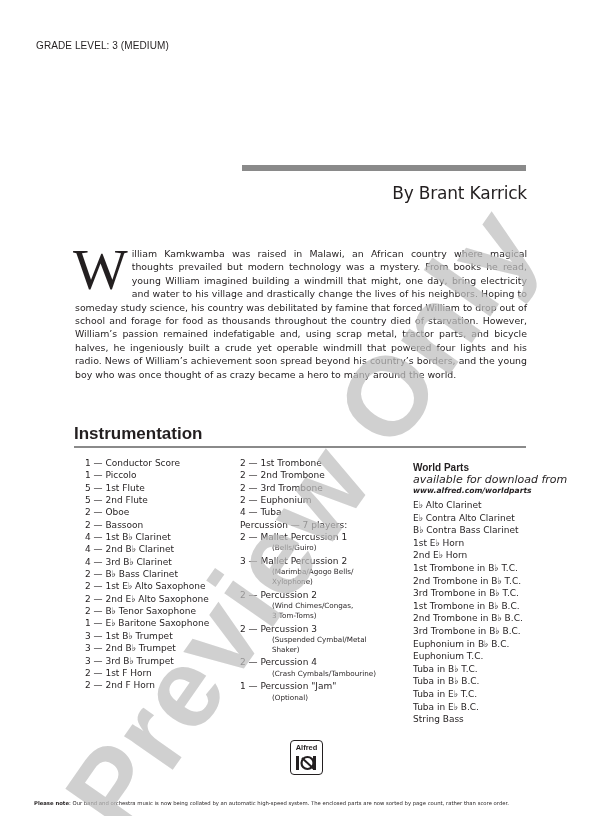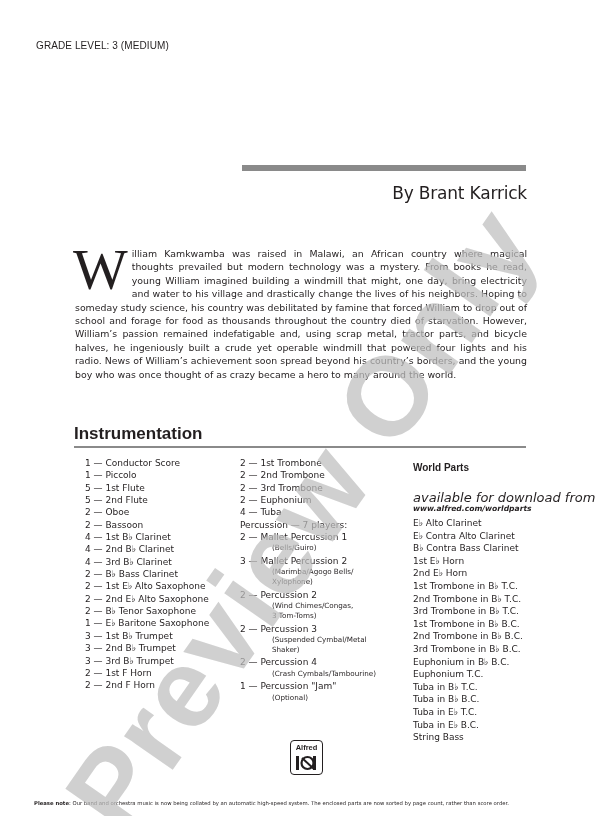--- a/index.html
+++ b/index.html
@@ -21,21 +21,21 @@
 
   .col { position: absolute; font-family: "DejaVu Sans", sans-serif; font-size: 9px; color: #231f20; }
   .col .item { height: 12.35px; line-height: 12.35px; white-space: nowrap; }
   .col1 { left: 85px; top: 457px; }
   .col2 { left: 240px; top: 457px; }
   .col3 { left: 413px; top: 461px; }
   .perc-note { font-size: 7.2px; padding-left: 32px; line-height: 10px; white-space: nowrap; }
   .perc-group { margin-bottom: 1.5px; }
 
   .wp-title { font-family: "Liberation Sans", sans-serif; font-weight: bold; font-size: 10px; height: 13px; line-height: 13px; }
-  .wp-avail { font-family: "DejaVu Sans", sans-serif; font-style: italic; font-size: 13px; line-height: 11px; margin-top: 18px; }
+  .wp-avail { font-family: "DejaVu Sans", sans-serif; font-style: italic; font-size: 11px; line-height: 11px; }
   .wp-url { font-family: "DejaVu Sans", sans-serif; font-style: italic; font-weight: bold; font-size: 7.6px; line-height: 12px; margin-bottom: 2px; }
   .col3 .item { height: 12.6px; line-height: 12.6px; }
 
   .logo { position: absolute; left: 290px; top: 740px; width: 33px; height: 35px; border: 1.5px solid #231f20; border-radius: 4px; box-sizing: border-box; background: #fff; }
   .logo-text { position: absolute; left: 0; top: 2px; width: 100%; text-align: center; font-family: "Liberation Sans", sans-serif; font-weight: bold; font-size: 7.5px; color: #231f20; }
   .logo-mark { position: absolute; left: 4px; top: 14px; width: 22px; height: 16px; }
 
   .note { position: absolute; left: 34px; top: 800px; width: 560px; font-family: "DejaVu Sans", sans-serif; font-size: 5.3px; color: #231f20; white-space: nowrap; }
   .note b { font-weight: bold; }
 

